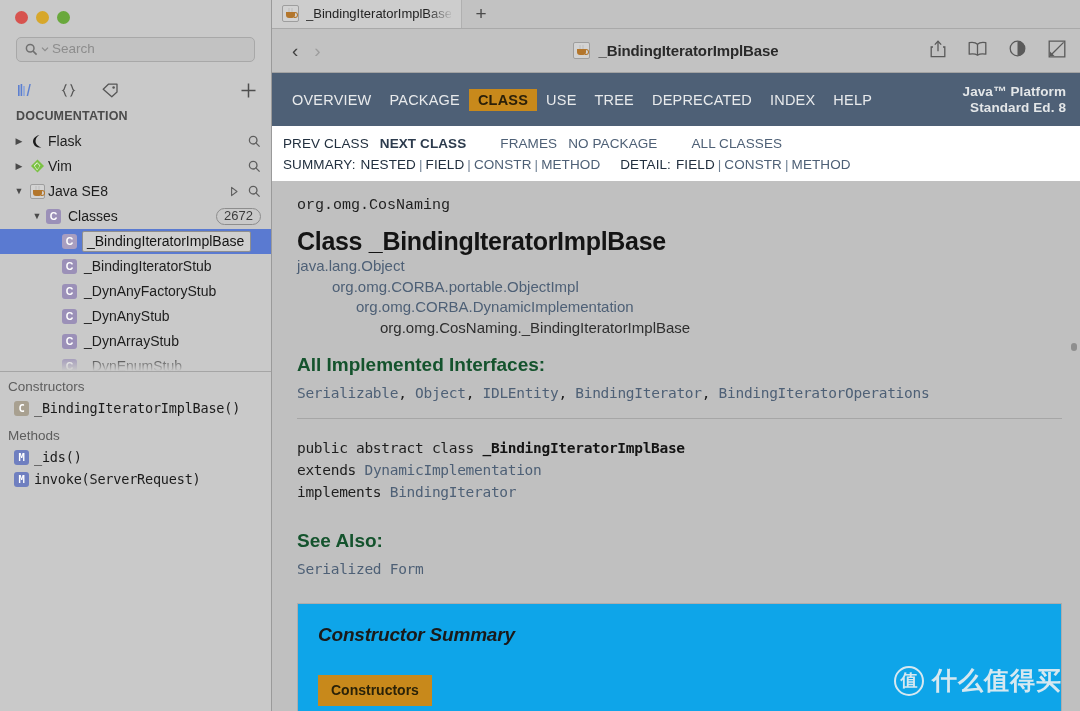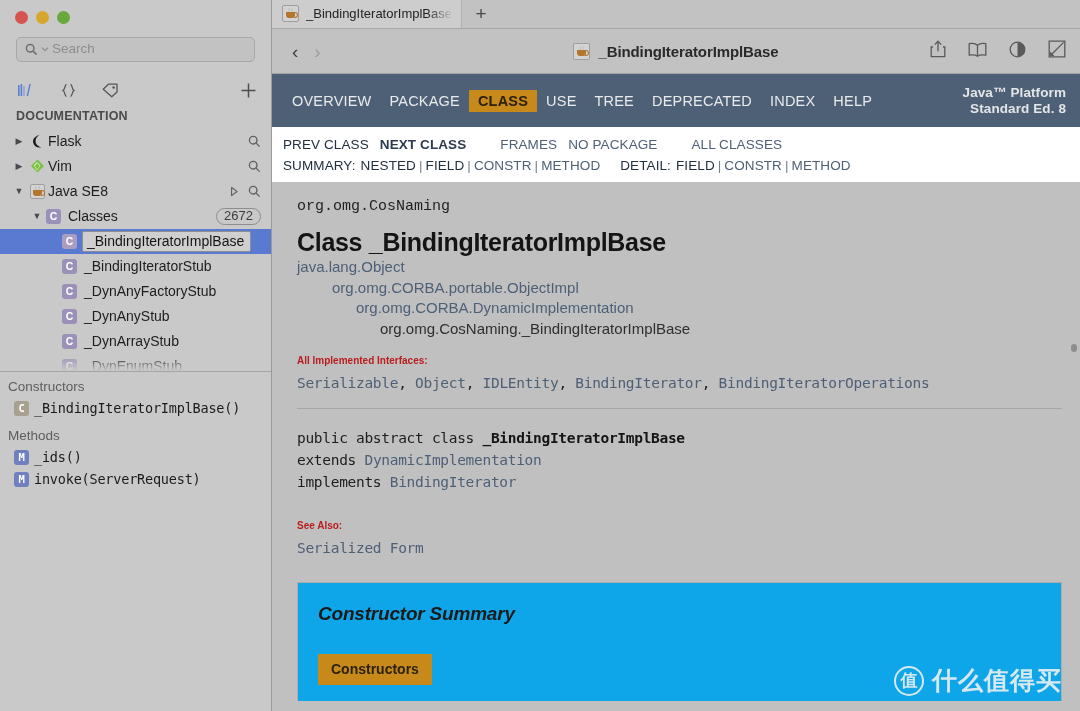--- a/index.html
+++ b/index.html
@@ -331,21 +331,21 @@
     line-height: 20.5px;
     margin-bottom: 16px;
   }
   .hier div { padding-bottom: 0px; }
   .hier .lvl1 { padding-left: 0; }
   .hier .lvl2 { padding-left: 35px; }
   .hier .lvl3 { padding-left: 59px; }
   .hier .lvl4 { padding-left: 83px; color: #2e2e2e; }
 
   .lbl-bold {
-    font-size: 10px; font-weight: bold; color: #b91c1c;
+    font-size: 19px; font-weight: bold; color: #14532d;
     margin-bottom: 9px;
   }
   .mono {
     font-family: "DejaVu Sans Mono", monospace;
     font-size: 14.5px;
     color: #4e6076;
     letter-spacing: -.3px;
   }
   .mono .blk { color: #1d1d1d; }
   .mono .bold { font-weight: bold; color: #141414; }

